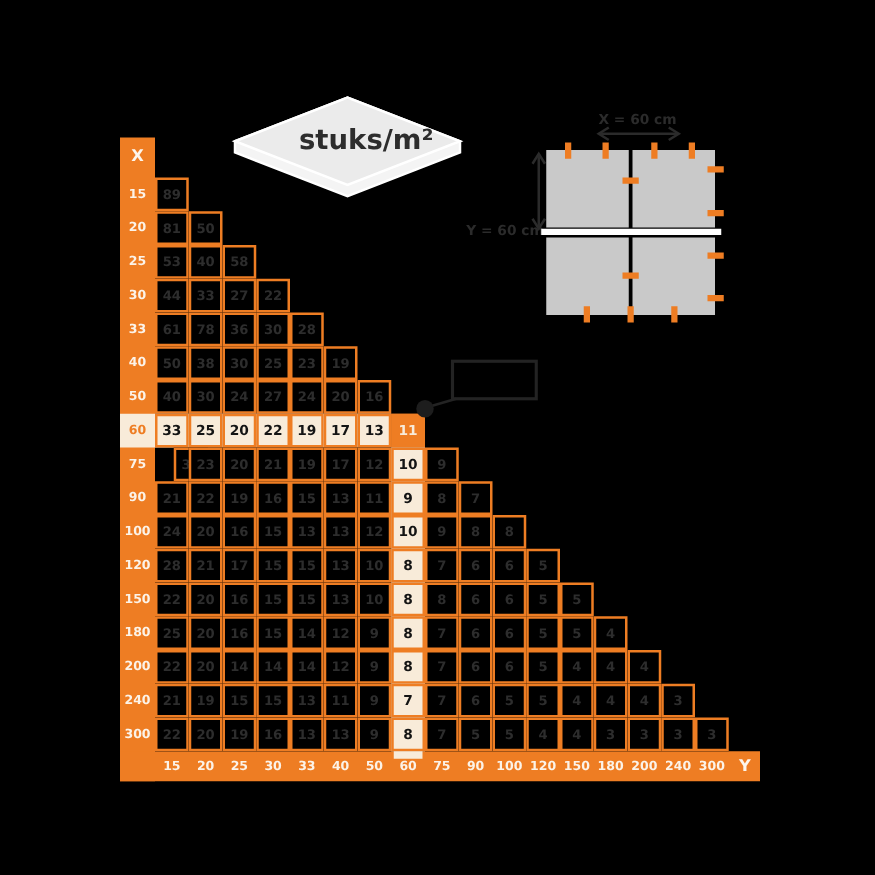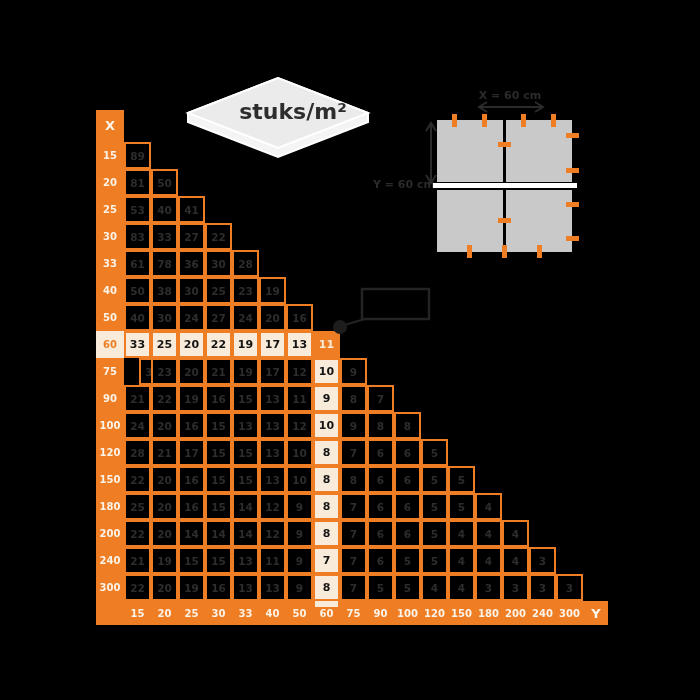--- a/index.html
+++ b/index.html
@@ -92,24 +92,24 @@
     <div class="axis-label" style="left: 124px; top: 601px; width: 27px; height: 24px;">15</div>
     <div class="cell" style="left: 124px; top: 142px; width: 27px; height: 27px; text-align: center;">89</div>
     <div class="axis-label" style="left: 96px; top: 169px; width: 28px; height: 27px;">20</div>
     <div class="axis-label" style="left: 151px; top: 601px; width: 27px; height: 24px;">20</div>
     <div class="cell" style="left: 124px; top: 169px; width: 27px; height: 27px;">81</div>
     <div class="cell" style="left: 151px; top: 169px; width: 27px; height: 27px;">50</div>
     <div class="axis-label" style="left: 96px; top: 196px; width: 28px; height: 27px;">25</div>
     <div class="axis-label" style="left: 178px; top: 601px; width: 27px; height: 24px;">25</div>
     <div class="cell" style="left: 124px; top: 196px; width: 27px; height: 27px;">53</div>
     <div class="cell" style="left: 151px; top: 196px; width: 27px; height: 27px;">40</div>
-    <div class="cell" style="left: 178px; top: 196px; width: 27px; height: 27px;">41</div>
+    <div class="cell" style="left: 178px; top: 196px; width: 27px; height: 27px;">58</div>
     <div class="axis-label" style="left: 96px; top: 223px; width: 28px; height: 27px;">30</div>
     <div class="axis-label" style="left: 205px; top: 601px; width: 27px; height: 24px;">30</div>
-    <div class="cell" style="left: 124px; top: 223px; width: 27px; height: 27px;">83</div>
+    <div class="cell" style="left: 124px; top: 223px; width: 27px; height: 27px;">44</div>
     <div class="cell" style="left: 151px; top: 223px; width: 27px; height: 27px;">33</div>
     <div class="cell" style="left: 178px; top: 223px; width: 27px; height: 27px;">27</div>
     <div class="cell" style="left: 205px; top: 223px; width: 27px; height: 27px;">22</div>
     <div class="axis-label" style="left: 96px; top: 250px; width: 28px; height: 27px;">33</div>
     <div class="axis-label" style="left: 232px; top: 601px; width: 27px; height: 24px;">33</div>
     <div class="cell" style="left: 124px; top: 250px; width: 27px; height: 27px;">61</div>
     <div class="cell" style="left: 151px; top: 250px; width: 27px; height: 27px;">78</div>
     <div class="cell" style="left: 178px; top: 250px; width: 27px; height: 27px;">36</div>
     <div class="cell" style="left: 205px; top: 250px; width: 27px; height: 27px;">30</div>
     <div class="cell" style="left: 232px; top: 250px; width: 27px; height: 27px;">28</div>

